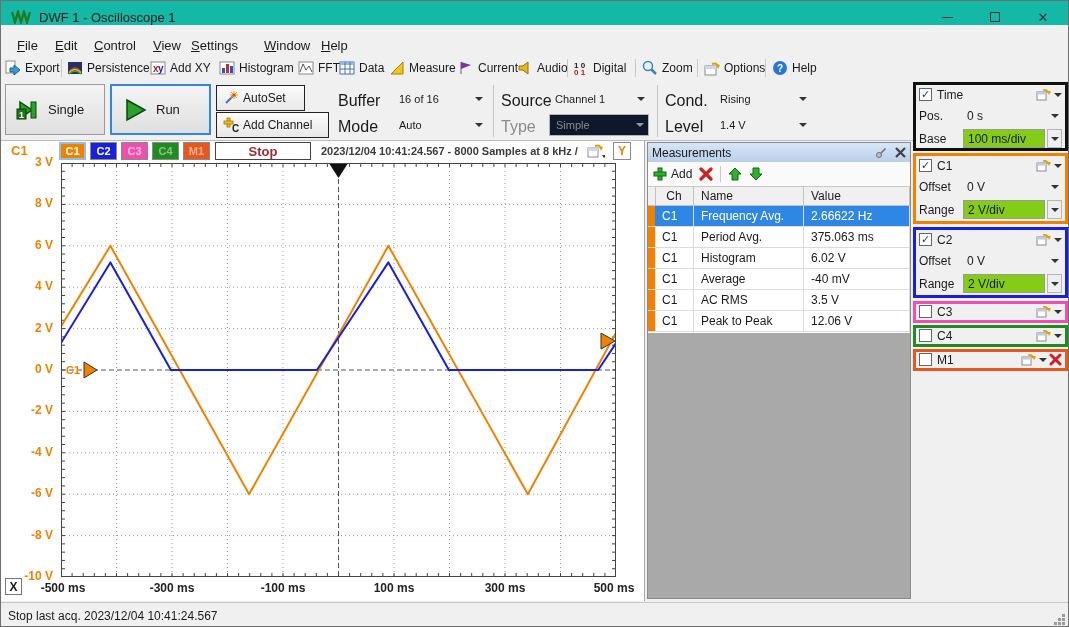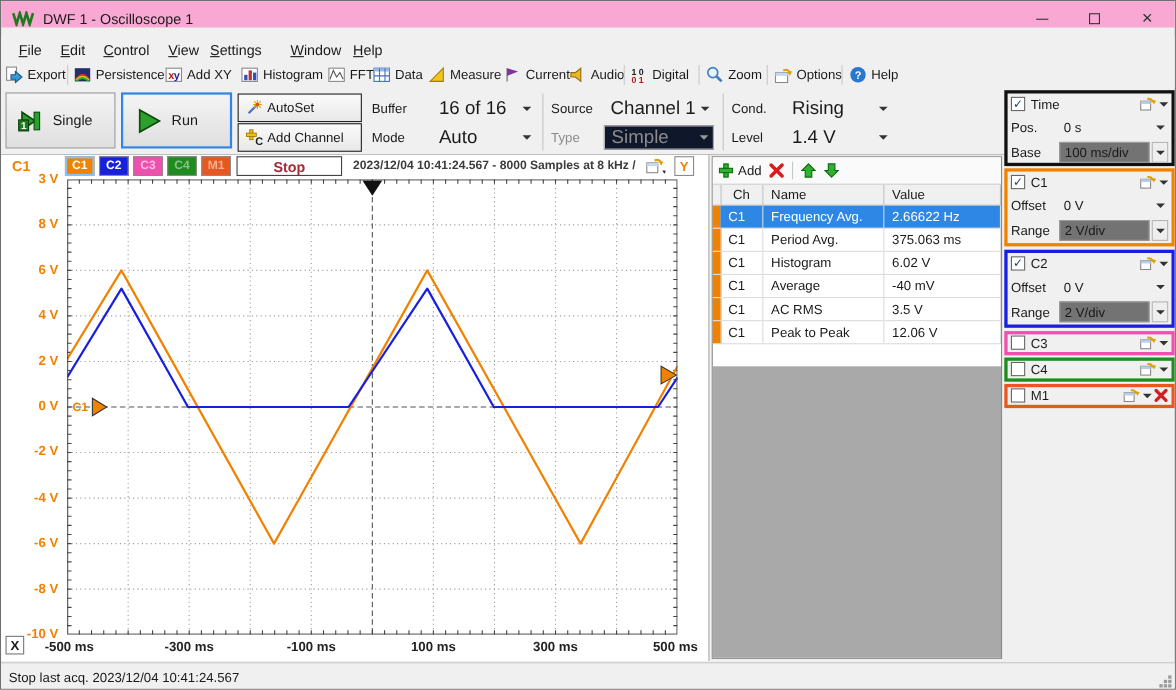--- a/index.html
+++ b/index.html
@@ -1,39 +1,39 @@
 <!DOCTYPE html>
 <html style="--c1: #f08200; --c2: #1721dd; --c3: #ef4fae; --c4: #1f8c1f; --m1: #e8581e; --sel: #2e86e5;"><head>
 <meta charset="utf-8">
 <style>
   *{box-sizing:border-box;margin:0;padding:0}
   html,body{width:1069px;height:627px}
   body{font-family:"Liberation Sans","DejaVu Sans",sans-serif;font-size:12px;color:#1a1a1a;background:#f0f0f0;position:relative;overflow:hidden;border:1px solid #6f6f6f}
   .abs{position:absolute}
   
-  .titlebar{left:0;top:0;width:100%;height:24px;background:#f9a8d4}
+  .titlebar{left:0;top:0;width:100%;height:24px;background:#14b8a6}
   .title-text{left:38px;top:9px;font-size:13px}
   .winbtn{top:0;height:32px;display:flex;align-items:center;justify-content:center;cursor:default}
   .min-glyph{width:11px;height:1px;background:#333}
   .max-glyph{width:10px;height:10px;border:1px solid #333}
   .close-glyph{font-size:13px;color:#333}
   
   .menubar{left:0;top:32px;width:100%;height:23px;background:#f0f0f0}
   .menu-item{top:36px;font-size:13px;padding:1px 4px}
   
   .toolbar{left:0;top:55px;width:100%;height:24px;background:#f0f0f0}
   .tb-item{top:58px;height:18px;display:flex;align-items:center;gap:4px;font-size:12px;white-space:nowrap}
   .tb-sep{top:58px;width:1px;height:18px;background:#c9c9c9}
   
   .controlbar{left:0;top:79px;width:912px;height:61px;background:#f0f0f0;border-bottom:1px solid #bdbdbd}
   .bigbtn{display:flex;align-items:center;gap:8px;justify-content:flex-start;padding-left:10px;background:linear-gradient(#f4f4f4,#dfdfdf);border:1px solid #9a9a9a;font-size:13px}
   .focusbtn{border:2px solid #2e86e5}
   .smallbtn{display:flex;align-items:center;gap:4px;background:linear-gradient(#fbfbfb,#e8e8e8);border:1px solid #222;font-size:12px;padding-left:6px}
-  .ctl-label{font-size:12px;color:#1a1a1a}
-  .combo{display:flex;align-items:center;justify-content:space-between;padding:0 4px 0 6px;font-size:17px}
+  .ctl-label{font-size:16px;color:#1a1a1a}
+  .combo{display:flex;align-items:center;justify-content:space-between;padding:0 4px 0 6px;font-size:11px}
   .combo.flat{background:transparent}
   .combo.disabled{background:#0f172a;border:1px solid #b5b5b5;color:#8b8b8b}
   .caret{width:0;height:0;border:4px solid transparent;border-top:4px solid #333;margin-top:4px}
   .vsep{width:1px;background:#c6c6c6}
   
   .plotwidget{left:0;top:140px;width:644px;height:460px;background:#fff;border-right:1px solid #a8a8a8}
   .chan-ind{left:10px;top:2px;color:var(--c1);font-weight:bold;font-size:13px}
   .chtab{top:1px;width:27px;height:18px;display:flex;align-items:center;justify-content:center;font-size:11px;font-weight:bold;border:1px solid #8a8a8a}
   .stopbtn{left:214px;top:1px;width:96px;height:18px;display:flex;align-items:center;justify-content:center;border:1px solid #444;background:#fff;color:#a32b35;font-weight:bold;font-size:13px}
   .acqtext{left:320px;top:4px;font-size:11px;font-weight:bold;color:#3c3c3c;white-space:nowrap}
@@ -53,21 +53,21 @@
   .stripe{background:var(--c1)}
   .mrow.selected .cell{background:var(--sel);color:#fff}
   .mrow.selected .stripe{background:var(--c1)}
   .meas-fill{position:absolute;left:0;right:0;bottom:0;background:#a9a9a9}
   
   .rpanel{left:912px;width:155px;background:#f0f0f0}
   .rp-head{display:flex;align-items:center;gap:5px;padding:1px 3px;height:19px;font-size:12px}
   .rp-row{display:flex;align-items:center;height:23px;padding:0 3px;font-size:12px}
   .rp-label{width:44px}
   .rp-val{flex:1;padding-left:4px}
-  .rp-combo{flex:1;height:19px;background:#737373;border:1px solid #9a9a9a;display:flex;align-items:center;padding-left:4px}
+  .rp-combo{flex:1;height:19px;background:#84cc16;border:1px solid #9a9a9a;display:flex;align-items:center;padding-left:4px}
   .caretbox{width:15px;height:19px;display:flex;align-items:center;justify-content:center;border:1px solid #b5b5b5;background:#eee;margin-left:2px}
   .caretbox.flat{border-color:transparent;background:transparent}
   .checkbox{width:13px;height:13px;background:#fff;border:1px solid #666;display:flex;align-items:center;justify-content:center;font-size:11px;font-weight:bold;color:#17417e}
   .checkbox .tick{display:none}
   .checkbox.checked .tick{display:block}
   .rp-icons{margin-left:auto;display:flex;align-items:center;gap:2px}
   
   .statusbar{left:0;top:601px;width:100%;height:26px;background:#f0f0f0;border-top:1px solid #c8c8c8;display:flex;align-items:center;padding:0 7px;font-size:12px}
   .grip{position:absolute;right:2px;bottom:2px}
   .dim1{color:#f6bede}.dim2{color:#8fbf8f}.dim3{color:#f3b191}
@@ -217,21 +217,21 @@
       <text x="5.5" y="19.5" font-size="9" font-weight="bold" fill="#fff" text-anchor="middle">1</text>
     </svg>
   <span>Single</span>
 </div>
 <div class="abs bigbtn focusbtn" style="left:109px;top:83px;width:101px;height:51px">
   <svg width="26" height="26">
       <polygon points="5,3 23,13 5,23" fill="#2ca02c" stroke="#0a4a0a" stroke-width="1.5"></polygon>
     </svg>
   <span>Run</span>
 </div>
-<div class="abs smallbtn" style="left:215px;top:84px;width:113px;height:26px">
+<div class="abs smallbtn" style="left:215px;top:84px;width:89px;height:26px">
   <svg width="16" height="16">
       <line x1="3" y1="13" x2="10" y2="6" stroke="#4a72c4" stroke-width="2"></line>
       <line x1="11" y1="1" x2="11" y2="9" stroke="#f0a000"></line>
       <line x1="7" y1="5" x2="15" y2="5" stroke="#f0a000"></line>
       <line x1="8" y1="2" x2="14" y2="8" stroke="#f0a000"></line>
       <line x1="14" y1="2" x2="8" y2="8" stroke="#f0a000"></line>
       <circle cx="11" cy="5" r="1.6" fill="#e05000"></circle>
     </svg>
   <span>AutoSet</span>
 </div>
@@ -536,20 +536,33 @@
   <div class="abs xbtn">X</div>
   <span class="abs xlab" style="left:32px">-500 ms</span>
   <span class="abs xlab" style="left:141px">-300 ms</span>
   <span class="abs xlab" style="left:252px">-100 ms</span>
   <span class="abs xlab" style="left:363px">100 ms</span>
   <span class="abs xlab" style="left:474px">300 ms</span>
   <span class="abs xlab" style="left:583px">500 ms</span>
 </div>
 
 <div class="abs meas">
+  <div class="meas-title">
+    <span>Measurements</span>
+    <span style="margin-left:auto;display:flex;gap:8px;align-items:center">
+      <svg width="12" height="12">
+          <circle cx="4" cy="8" r="2.5" fill="#c0c0c0" stroke="#707070"></circle>
+          <line x1="6" y1="6" x2="10.5" y2="1.5" stroke="#707070" stroke-width="1.6"></line>
+        </svg>
+      <svg width="11" height="11">
+          <line x1="1" y1="1" x2="10" y2="10" stroke="#404040" stroke-width="2.2"></line>
+          <line x1="10" y1="1" x2="1" y2="10" stroke="#404040" stroke-width="2.2"></line>
+        </svg>
+    </span>
+  </div>
   <div class="meas-toolbar">
     <span style="display:flex;align-items:center;gap:4px">
       <svg width="14" height="14">
           <rect x="5" y="1" width="4" height="12" fill="#2fb02f" stroke="#0c6a0c"></rect>
           <rect x="1" y="5" width="12" height="4" fill="#2fb02f" stroke="#0c6a0c"></rect>
         </svg>
       <span>Add</span>
     </span>
     <svg width="14" height="14">
         <line x1="2" y1="2" x2="12" y2="12" stroke="#d02020" stroke-width="3.2" stroke-linecap="round"></line>

